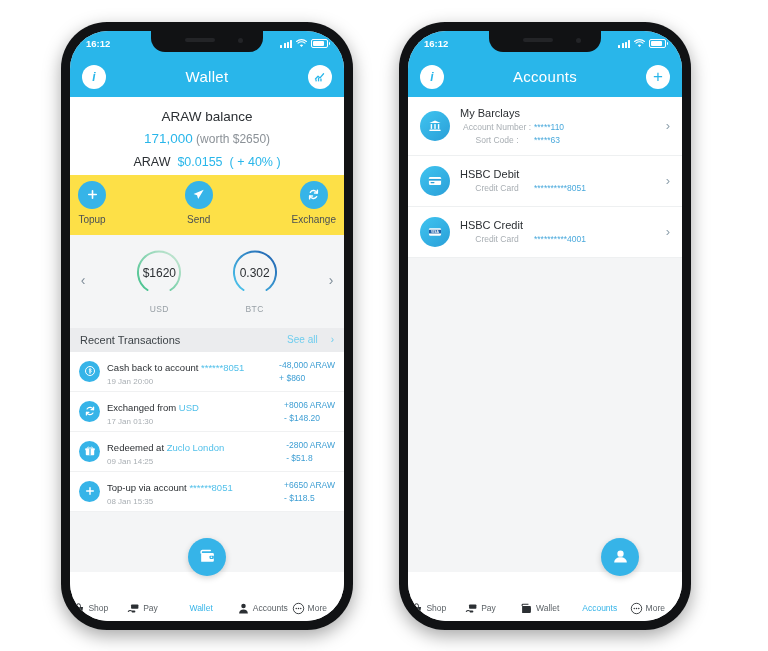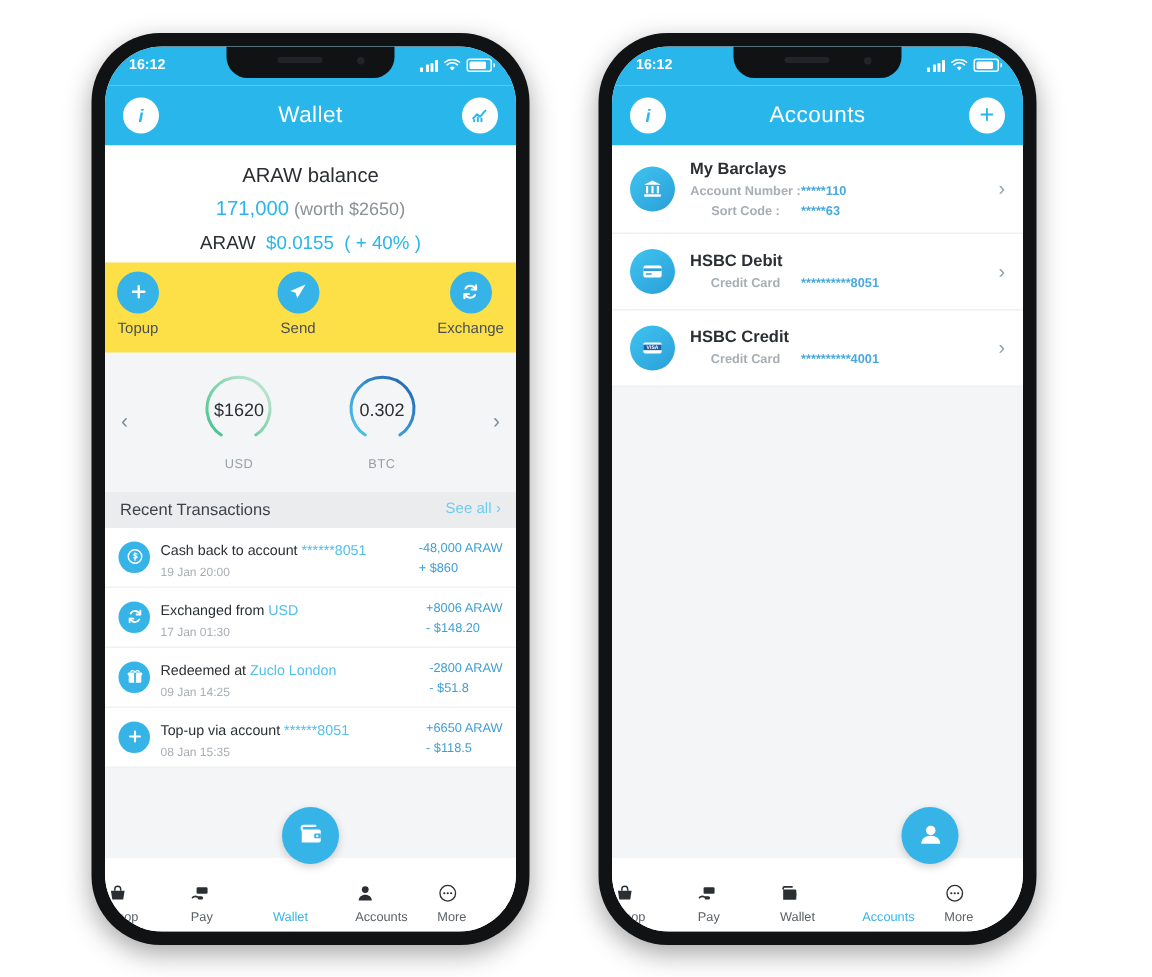--- a/index.html
+++ b/index.html
@@ -60,49 +60,49 @@
   .arrow{color:#7e8c98;font-size:14px;width:14px;text-align:center;}
   .gauge{display:flex;flex-direction:column;align-items:center;gap:5px;}
   .gauge .ring{position:relative;width:52px;height:52px;display:flex;align-items:center;justify-content:center;}
   .gauge .val{font-size:12px;color:#2b2f33;position:relative;z-index:2;}
   .gauge .cap{font-size:8.5px;color:#98a0a6;letter-spacing:.4px;}
 
   
   .tx-head{background:#ebecee;display:flex;align-items:center;justify-content:space-between;
            padding:6px 10px;}
   .tx-head .h{font-size:11px;color:#3d4348;}
-  .tx-head .see{font-size:10px;color:#6fcdee;display:flex;align-items:center;gap:3px;}
+  .tx-head .see{font-size:10px;color:#6fcdee;display:flex;align-items:center;gap:13px;}
   .tx{background:#fff;}
   .tx-row{display:flex;align-items:center;gap:7px;padding:5px 9px;border-bottom:1px solid #f0f1f2;}
   .tx-ic{width:21px;height:21px;border-radius:50%;background:#36b4e8;flex:0 0 auto;display:flex;
          align-items:center;justify-content:center;color:#fff;}
   .tx-mid{flex:1 1 auto;min-width:0;}
   .tx-t{font-size:9.5px;color:#2b2f33;white-space:nowrap;overflow:hidden;}
   .tx-t .hl{color:#52c0ea;}
   .tx-d{font-size:8px;color:#a8aeb3;margin-top:2px;}
   .tx-amt{flex:0 0 auto;}
   .tx-a1{font-size:8.5px;color:#3f9fd4;}
   .tx-a2{font-size:8.5px;color:#3f9fd4;margin-top:3px;}
 
   
   .acc-list{background:#fff;}
   .acc-row{display:flex;align-items:center;gap:10px;padding:10px 12px;border-bottom:1px solid #eef0f1;}
   .acc-ic{width:30px;height:30px;border-radius:50%;flex:0 0 auto;display:flex;align-items:center;
           justify-content:center;background:linear-gradient(140deg,#3fc4f0,#2a9fd8);color:#fff;}
-  .acc-mid{flex:1 1 auto;min-width:0;font-weight:bold;}
+  .acc-mid{flex:1 1 auto;min-width:0;}
   .acc-name{font-size:11px;color:#2b2f33;}
   .acc-kv{display:flex;font-size:8.5px;color:#a8aeb3;margin-top:3px;text-align:center;}
   .acc-kv .k{width:74px;flex:0 0 auto;}
   .acc-kv .v{color:#4aa9dc;}
   .chev{color:#8fa1ad;font-size:13px;flex:0 0 auto;}
 
   
   .navwrap{position:relative;flex:0 0 auto;background:#fff;}
   .nav{display:flex;align-items:flex-end;justify-content:space-around;height:44px;padding-bottom:5px;}
-  .nav .item{display:flex;flex-direction:column;align-items:flex-start;gap:3px;width:50px;}
+  .nav .item{display:flex;flex-direction:row;align-items:center;gap:3px;width:50px;}
   .nav .item .t{font-size:8.5px;color:#5b6166;}
   .nav .item.active .t{color:#36b4e8;}
   .nav .item .gi{height:15px;display:flex;align-items:center;justify-content:center;color:#2b2f33;}
   .fab{position:absolute;top:-18px;left:50%;transform:translateX(-50%);width:38px;height:38px;
        border-radius:50%;background:#36b4e8;display:flex;align-items:center;justify-content:center;
        color:#fff;box-shadow:0 2px 6px rgba(0,0,0,.18);z-index:5;}
   .fab.right{left:auto;right:43px;transform:none;}
   .navtop{height:16px;background:#f4f5f6;}
 </style>
 </head>

